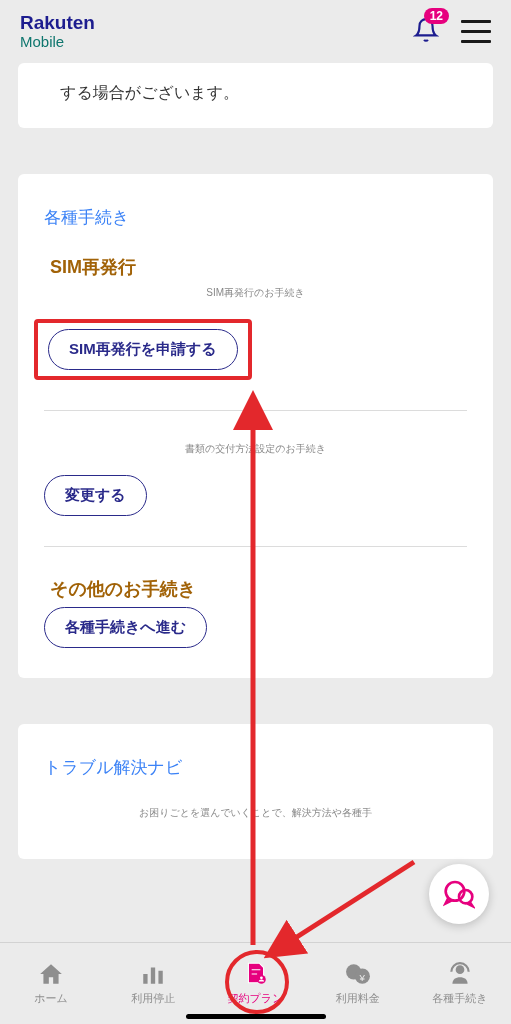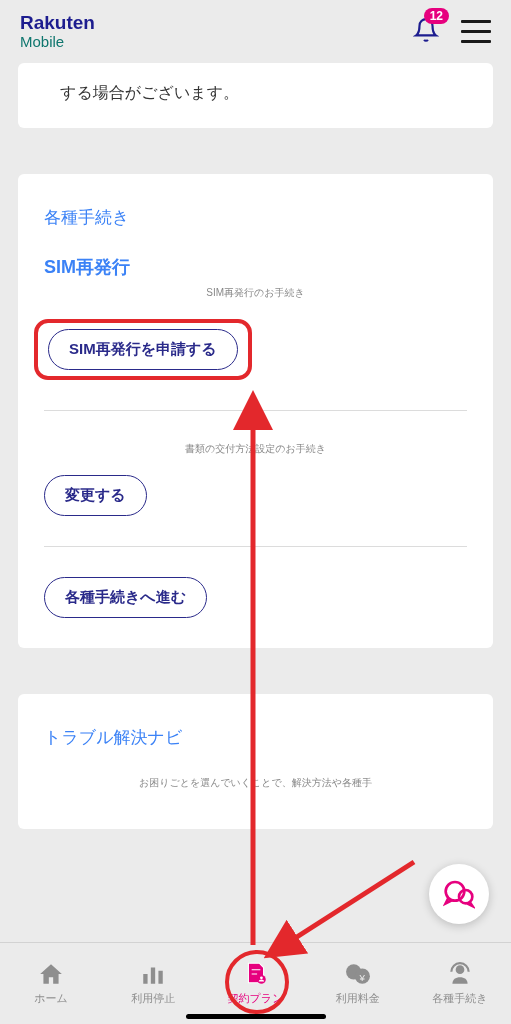--- a/index.html
+++ b/index.html
@@ -58,38 +58,38 @@
 
 .card-main {
   background: #fff;
   border-radius: 6px;
   padding: 32px 26px 0 26px;
 }
 .card-title { font-size: 17px; font-weight: 400; color: #3b82f6; margin-bottom: 26px; }
 .section { padding-bottom: 30px; }
 .divider { height: 1px; background: #dcdcdc; margin-bottom: 30px; }
 
-.sec-title { font-size: 18px; font-weight: 700; color: #3b82f6; margin-bottom: 6px; }
+.sec-title { font-size: 18px; font-weight: 700; color: #a16207; margin-bottom: 6px; margin-left: 6px; }
 .sec-desc { font-size: 10px; color: #888; line-height: 1.6; margin-bottom: 18px; text-align: center; }
 
 .pill-btn {
   display: inline-block;
   border: 1.5px solid #2a2a8a;
   color: #2a2a8a;
   background: #fff;
   border-radius: 999px;
   padding: 10px 20px;
   font-size: 15px;
   font-weight: 700;
   cursor: pointer;
 }
 
 .highlight-box {
   border: 4px solid #e3282c;
-  border-radius: 14px;
+  border-radius: 4px;
   display: inline-block;
   padding: 6px 10px;
   margin-left: -10px;
 }
 
 .card-nav {
   background: #fff;
   border-radius: 6px;
   padding: 32px 26px 20px;
   margin-top: 46px;
@@ -203,20 +203,21 @@
     <div class="divider"></div>
 
     <div class="section">
       <div class="sec-desc">書類の交付方法設定のお手続き</div>
       <button class="pill-btn">変更する</button>
     </div>
 
     <div class="divider"></div>
 
     <div class="section">
+      <div class="sec-title">その他のお手続き</div>
       <button class="pill-btn">各種手続きへ進む</button>
     </div>
   </div>
 
   <div class="card-nav">
     <div class="card-title">トラブル解決ナビ</div>
     <div class="sec-desc">お困りごとを選んでいくことで、解決方法や各種手</div>
   </div>
 
 </div>

